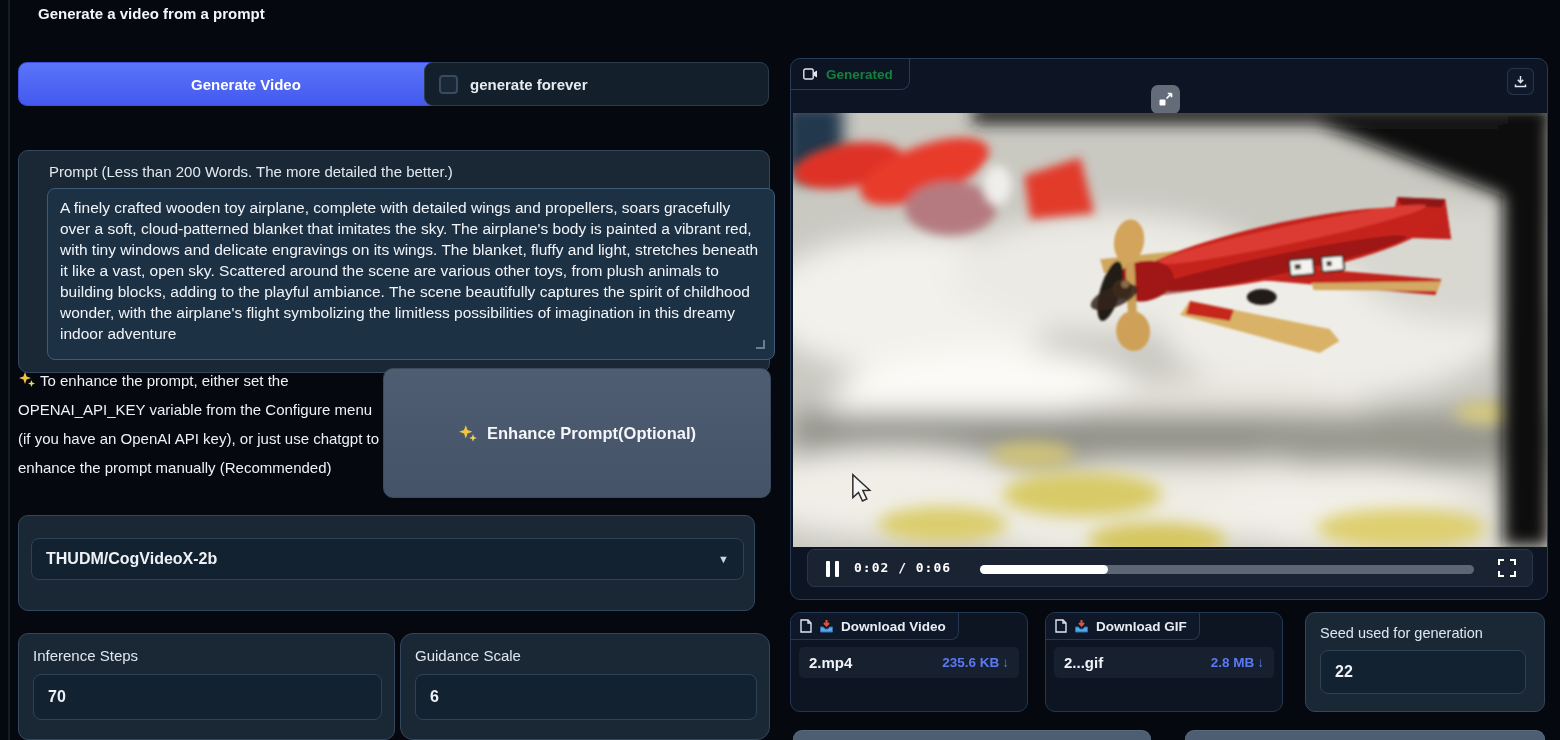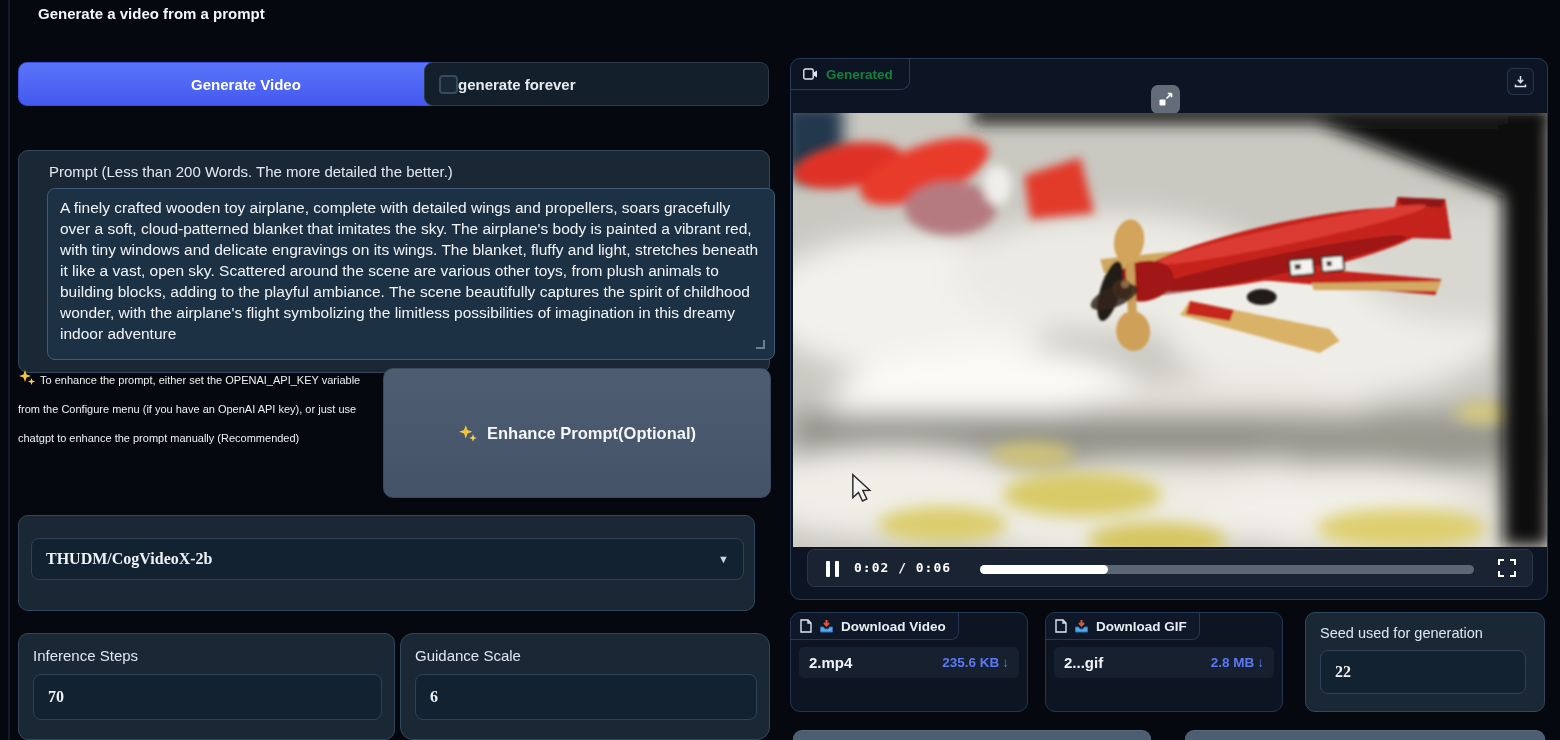--- a/index.html
+++ b/index.html
@@ -23,39 +23,39 @@
     border:1px solid #243853;
     border-radius:10px;
   }
   .field-label { font-size:15px; color:#dfe6ee; }
   .input-box {
     background:#132231;
     border:1px solid #2e4257;
     border-radius:8px;
     display:flex; align-items:center;
     padding:12px 14px;
-    font-size:16px; color:#eef2f7; font-weight:bold;font-family:Liberation Serif, serif;
+    font-size:16px; color:#eef2f7; font-weight:bold;
   }
 
   
   .left-edge { left:8px; top:0; width:2px; height:740px; background:#141c29; }
   .page-title { left:38px; top:5px; font-size:15px; font-weight:bold; color:#f3f6fa; }
 
   .generate-btn {
     left:18px; top:62px; width:456px; height:44px;
     background:linear-gradient(#5a74fa,#4459ee);
     border:1px solid #3a4fe0; border-radius:9px;
     display:flex; align-items:center; justify-content:center;
     font-size:15px; font-weight:bold; color:#ffffff;
     cursor:pointer;
   }
   .forever-wrap {
     left:424px; top:62px; width:345px; height:44px;
     background:#141f2c; border:1px solid #2c3b4c; border-radius:9px;
-    display:flex; align-items:center; padding:0 14px; 
+    display:flex; align-items:center; padding:0 14px; gap:12px;
   }
   .checkbox {
     width:19px; height:19px; border:2px solid #374a5e; border-radius:4px;
     background:#1a2736;
   }
   .forever-label { font-size:15px; font-weight:bold; color:#e6ebf1; }
 
   .prompt-panel { left:18px; top:130px; width:752px; height:223px; padding:10px 28px;margin-top:20px; }
   .prompt-label { font-size:15px; color:#e2e8ef; margin:2px 0 8px 2px; }
   .prompt-textarea {
@@ -66,21 +66,21 @@
     outline:none; overflow:hidden;
   }
   .resize-handle {
     left:756px; top:340px; width:9px; height:9px;
     border-right:2px solid #7b90a5; border-bottom:2px solid #7b90a5;
     opacity:.8;
   }
 
   .enhance-info {
     left:18px; top:366px; width:364px;
-    font-size:11px; line-height:29px; color:#eef1f5;
+    font-size:15px; line-height:29px; color:#eef1f5;
   }
   .enhance-btn {
     left:383px; top:368px; width:388px; height:130px;
     background:linear-gradient(#4d5c70,#43526            6);
     background:linear-gradient(#4e5d71,#445367);
     border:1px solid #3a495c; border-radius:10px;
     display:flex; align-items:center; justify-content:center; gap:9px;
     font-size:16.5px; font-weight:bold; color:#f4f6f9; cursor:pointer;
   }
 

